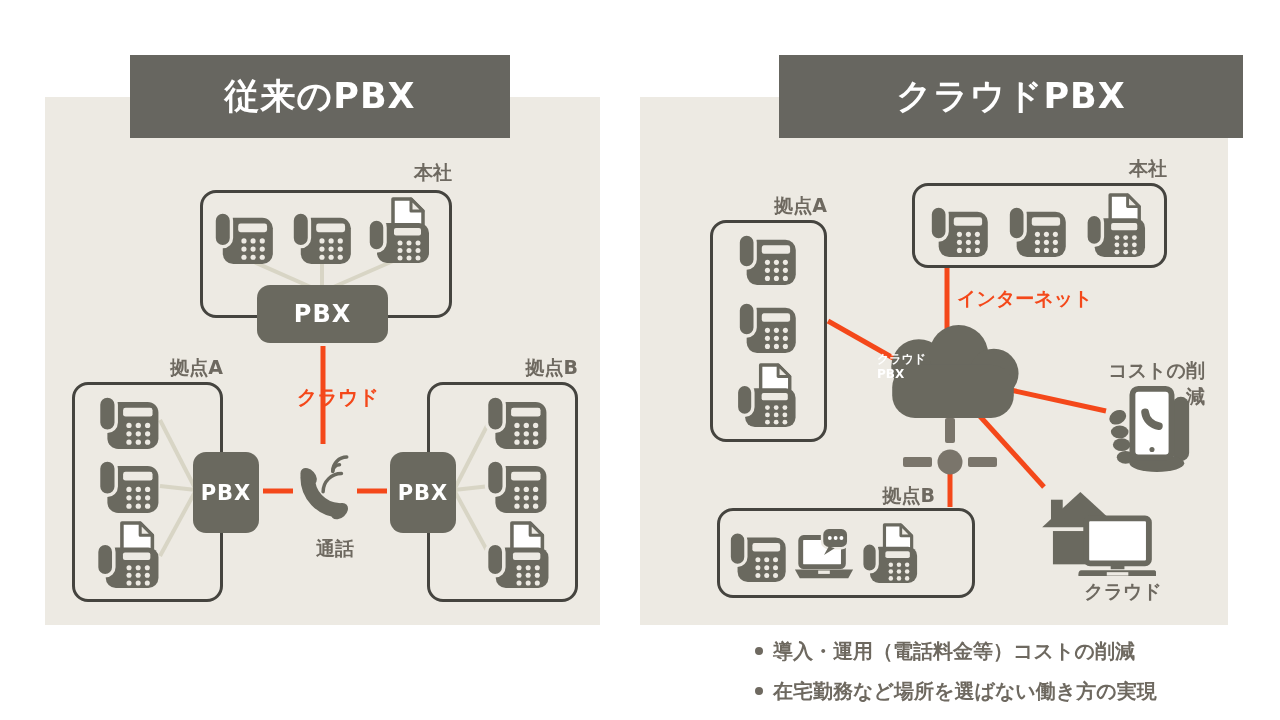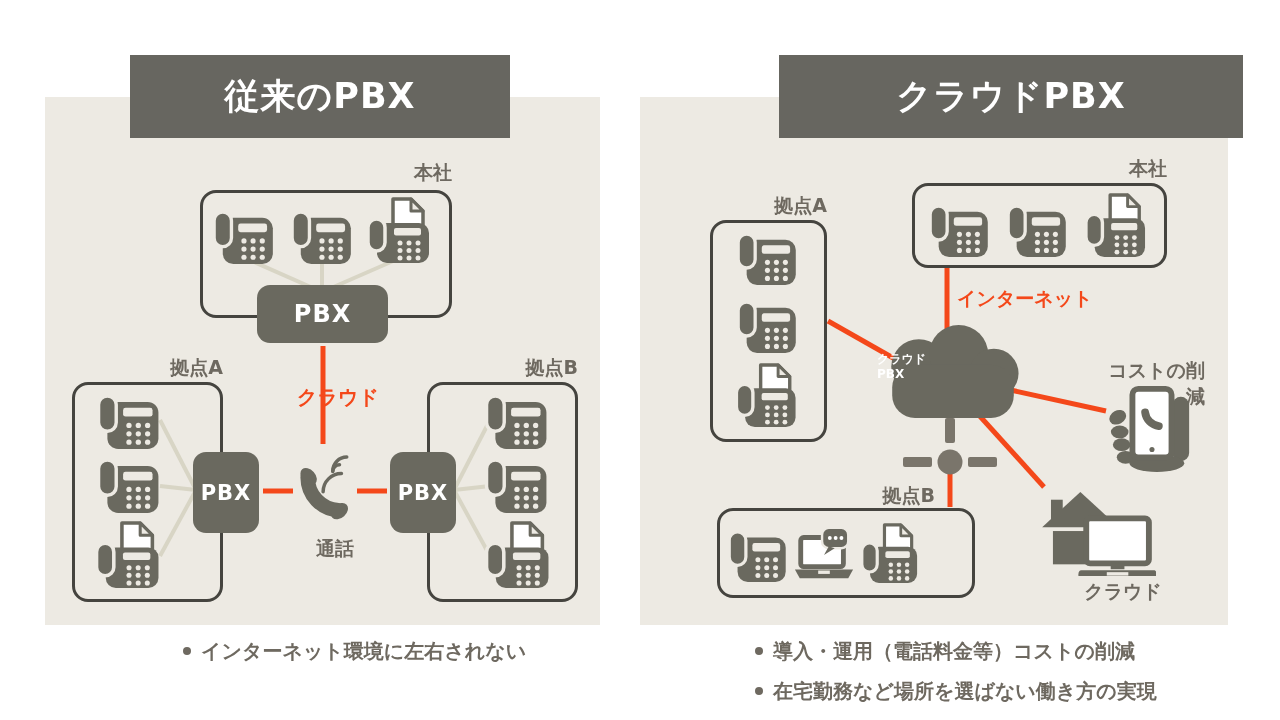--- a/index.html
+++ b/index.html
@@ -217,24 +217,20 @@
     </svg>
   <div class="abs pbx" style="left:390px;top:452px;width:66px;height:81px;font-size:21px;">
     <span>PBX</span>
   </div>
 
   <svg class="abs" style="left:298px;top:448px;" width="56" height="80">
       <use href="#icon-call"></use>
     </svg>
   <div class="abs slabel" style="left:300px;top:536px;width:54px;">通話</div>
 
-  <div class="bullet-row" style="left:183px;top:638px;">
-    <span class="bullet-dot"></span>
-    <span class="bullet-text">インターネット環境に左右されない</span>
-  </div>
 
   <div class="abs titlebar" style="left:779px;top:55px;width:464px;height:83px;align-items:center;">
     <span>クラウドPBX</span>
   </div>
 
   <div class="abs slabel" style="left:710px;top:193px;width:117px;">拠点A</div>
   <svg class="abs" style="left:736px;top:234px;" width="61" height="51">
       <use href="#icon-phone"></use>
     </svg>
   <svg class="abs" style="left:736px;top:302px;" width="61" height="51">

